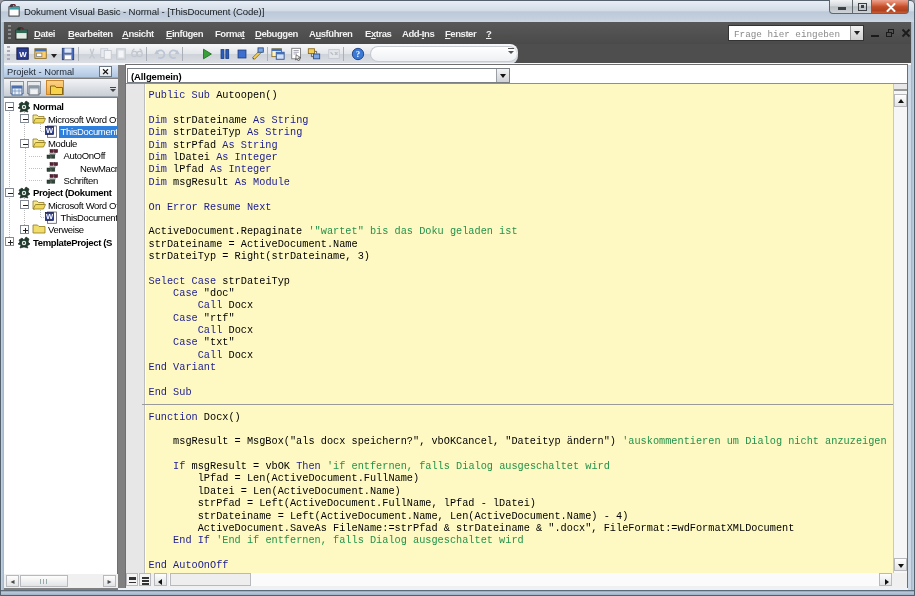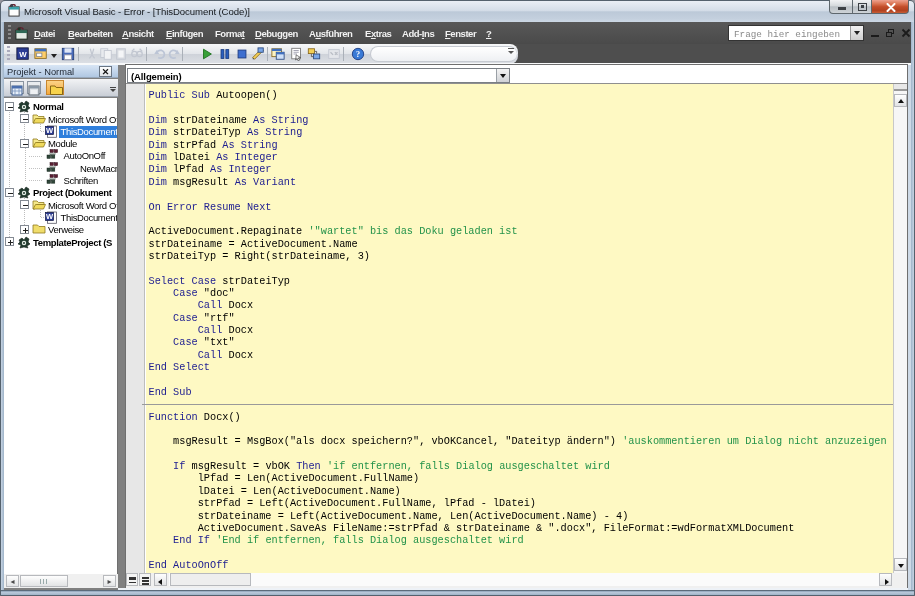--- a/index.html
+++ b/index.html
@@ -90,21 +90,21 @@
 <div class="abs" id="titlebar"></div>
 <div class="abs" id="brd-l"></div>
 <div class="abs" id="brd-r"></div>
 <div class="abs" id="brd-b"></div>
 <svg class="abs" id="title-ico" viewBox="0 0 14 14">
   <rect x="1" y="3" width="11" height="10" fill="#fdfdfd" stroke="#333" stroke-width="1"></rect>
   <rect x="1" y="3" width="11" height="3" fill="#3aa0a8"></rect>
   <path d="M2 3 C3 0,7 0,8 2" fill="none" stroke="#6b2230" stroke-width="1.6"></path>
   <circle cx="4" cy="2" r="1.6" fill="#39414b"></circle>
 </svg>
-<div class="abs" id="title-text">Microsoft Visual Basic - Error - [ThisDocument (Code)]</div>
+<div class="abs" id="title-text">Dokument Visual Basic - Normal - [ThisDocument (Code)]</div>
 <div class="abs" id="capbtns">
   <div class="cap" id="cap-min">
       <div style="position:absolute;left:8px;top:7px;width:8px;height:2.6px;background:#3c4044;"></div>
     </div>
   <div class="cap" id="cap-max">
       <div style="position:absolute;left:5px;top:2.5px;width:9px;height:8px;border:1.3px solid #3c4044;background:transparent;"></div>
       <div style="position:absolute;left:7.6px;top:5.2px;width:3.4px;height:2.4px;background:#3c4044;"></div>
     </div>
   <div class="cap" id="cap-close">
       <svg style="position:absolute;left:14px;top:2.5px;" width="10" height="9" viewBox="0 0 10 9">
@@ -430,36 +430,36 @@
     </div>
     <div id="margin"></div>
     <div id="codearea">
         <div id="codepre"><span class="k">Public Sub</span> Autoopen()
 
 <span class="k">Dim</span> strDateiname <span class="k">As String</span>
 <span class="k">Dim</span> strDateiTyp <span class="k">As String</span>
 <span class="k">Dim</span> strPfad <span class="k">As String</span>
 <span class="k">Dim</span> lDatei <span class="k">As Integer</span>
 <span class="k">Dim</span> lPfad <span class="k">As Integer</span>
-<span class="k">Dim</span> msgResult <span class="k">As Variant</span>
+<span class="k">Dim</span> msgResult <span class="k">As Module</span>
 
 <span class="k">On Error Resume Next</span>
 
 ActiveDocument.Repaginate <span class="c">'"wartet" bis das Doku geladen ist</span>
 strDateiname = ActiveDocument.Name
 strDateiTyp = Right(strDateiname, 3)
 
 <span class="k">Select Case</span> strDateiTyp
     <span class="k">Case</span> "doc"
         <span class="k">Call</span> Docx
     <span class="k">Case</span> "rtf"
         <span class="k">Call</span> Docx
     <span class="k">Case</span> "txt"
         <span class="k">Call</span> Docx
-<span class="k">End Select</span>
+<span class="k">End Variant</span>
 
 <span class="k">End Sub</span>
 
 <span class="k">Function</span> Docx()
 
     msgResult = MsgBox("als docx speichern?", vbOKCancel, "Dateityp ändern") <span class="c">'auskommentieren um Dialog nicht anzuzeigen</span>
 
     <span class="k">If</span> msgResult = vbOK <span class="k">Then</span> <span class="c">'if entfernen, falls Dialog ausgeschaltet wird</span>
         lPfad = Len(ActiveDocument.FullName)
         lDatei = Len(ActiveDocument.Name)

